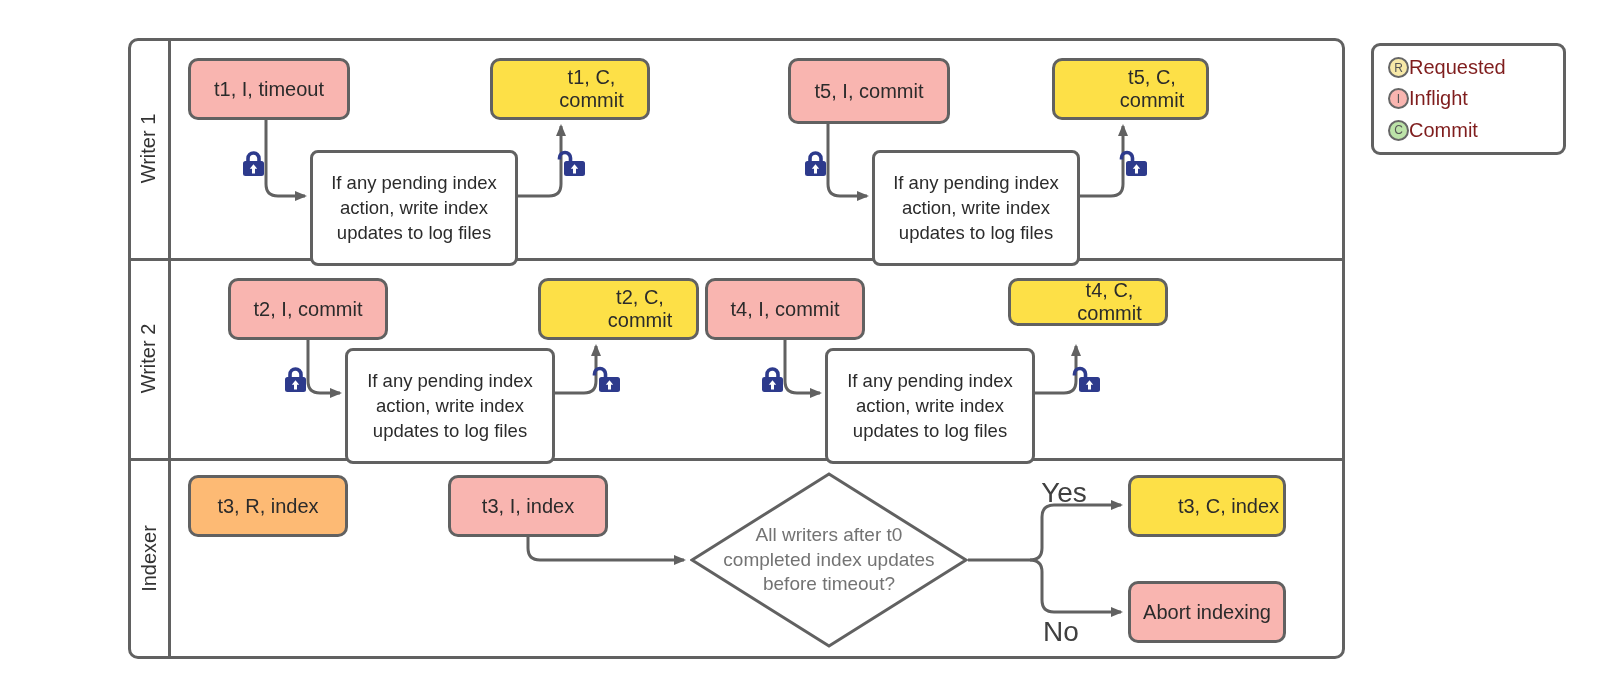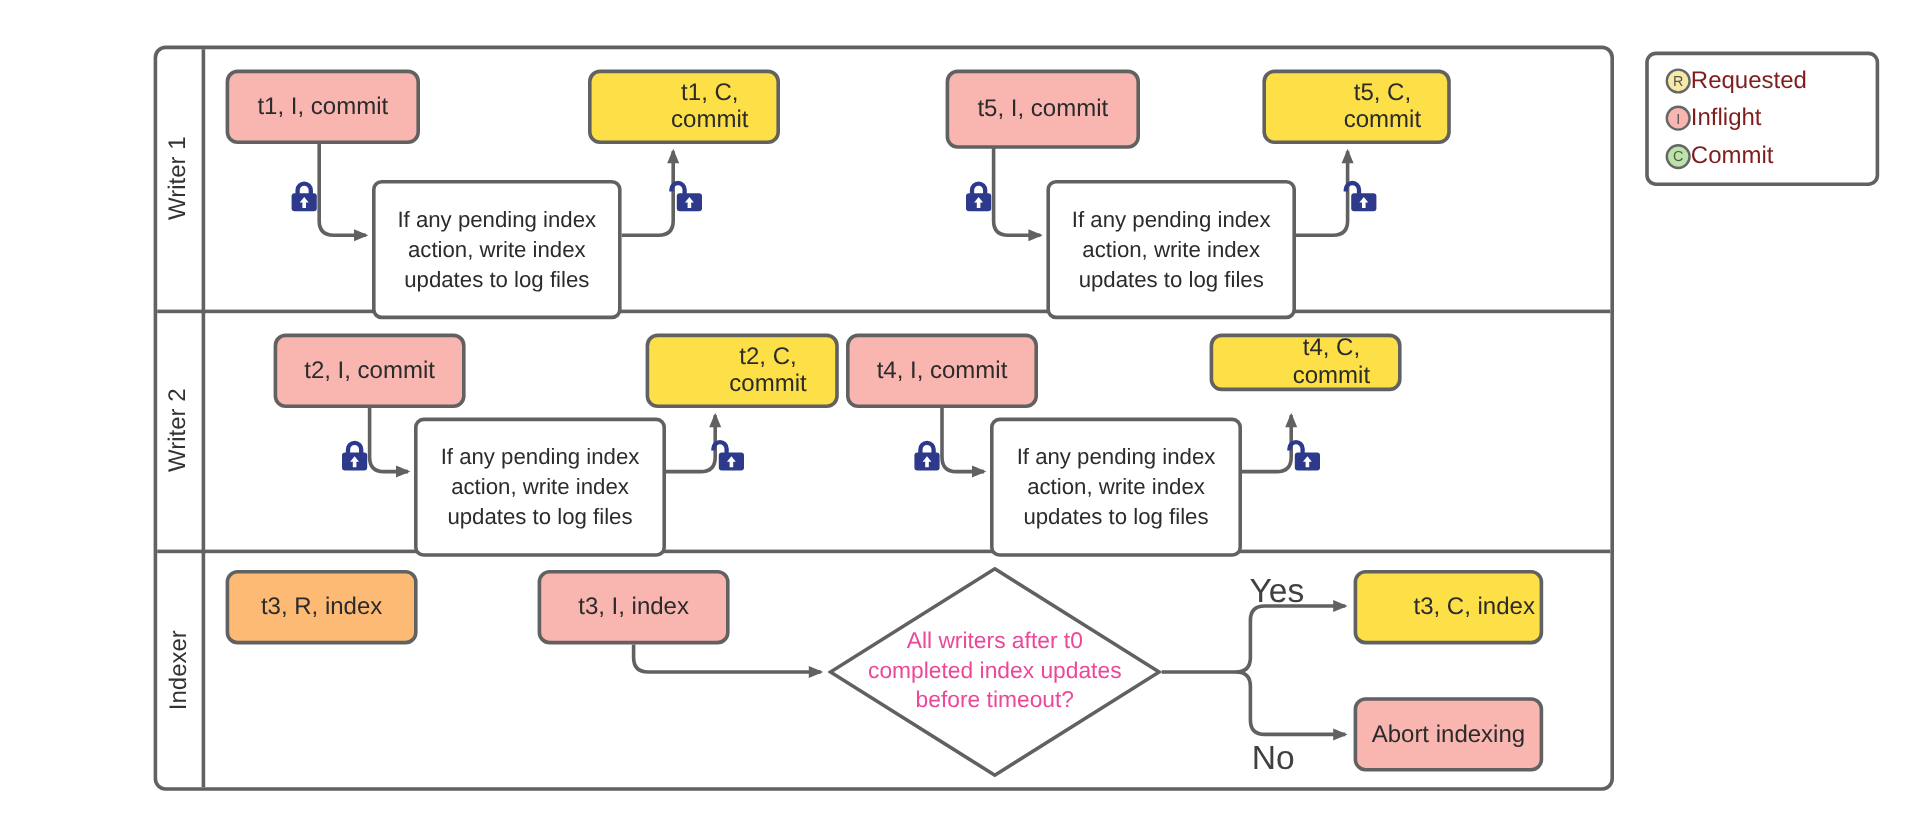--- a/index.html
+++ b/index.html
@@ -31,21 +31,21 @@
   .process{
     background:#fff;border-radius:8px;font-size:18.5px;line-height:1.34;
     padding:18px 5px;
   }
   .branch-label{position:absolute;z-index:3;font-size:28px;color:#404040;text-align:center;}
   
   .diamond-wrap{position:absolute;left:690px;top:472px;width:278px;height:176px;z-index:2;}
   .diamond-wrap svg{position:absolute;left:0;top:0;}
   .diamond-text{
     position:absolute;left:0;top:0;width:100%;height:100%;display:flex;align-items:center;justify-content:center;
-    text-align:center;font-size:19px;line-height:1.3;padding:0 24px;box-sizing:border-box;color:#ec4899;
+    text-align:center;font-size:19px;line-height:1.3;padding:0 24px;box-sizing:border-box;color:#737373;
   }
   
   .connectors{position:absolute;left:0;top:0;z-index:1;pointer-events:none;}
   .lock{position:absolute;z-index:3;}
   
   .legend{
     position:absolute;left:1371px;top:43px;width:195px;height:112px;box-sizing:border-box;
     border:3px solid #616161;border-radius:9px;background:#fff;
     display:flex;flex-direction:column;justify-content:center;padding:6px 10px 6px 14px;z-index:2;
   }
@@ -107,21 +107,21 @@
   <div class="lane-label" style="top:38px;height:220px">
     <span>Writer 1</span>
   </div>
   <div class="lane-label" style="top:258px;height:200px">
     <span>Writer 2</span>
   </div>
   <div class="lane-label" style="top:458px;height:201px">
     <span>Indexer</span>
   </div>
 
-  <div class="node pink" style="left:188px;top:58px;width:162px;height:62px">t1, I, commit</div>
+  <div class="node pink" style="left:188px;top:58px;width:162px;height:62px">t1, I, timeout</div>
   <div class="node green" style="left:490px;top:58px;width:160px;height:62px">t1, C, commit</div>
   <div class="node process" style="left:310px;top:150px;width:208px;min-height:88px">If any pending index action, write index updates to log files</div>
   <div class="node pink" style="left:788px;top:58px;width:162px;height:66px">t5, I, commit</div>
   <div class="node green" style="left:1052px;top:58px;width:157px;height:62px">t5, C, commit</div>
   <div class="node process" style="left:872px;top:150px;width:208px;min-height:88px">If any pending index action, write index updates to log files</div>
 
   <div class="node pink" style="left:228px;top:278px;width:160px;height:62px">t2, I, commit</div>
   <div class="node green" style="left:538px;top:278px;width:161px;height:62px">t2, C, commit</div>
   <div class="node process" style="left:345px;top:348px;width:210px;min-height:88px">If any pending index action, write index updates to log files</div>
   <div class="node pink" style="left:705px;top:278px;width:160px;height:62px">t4, I, commit</div>

